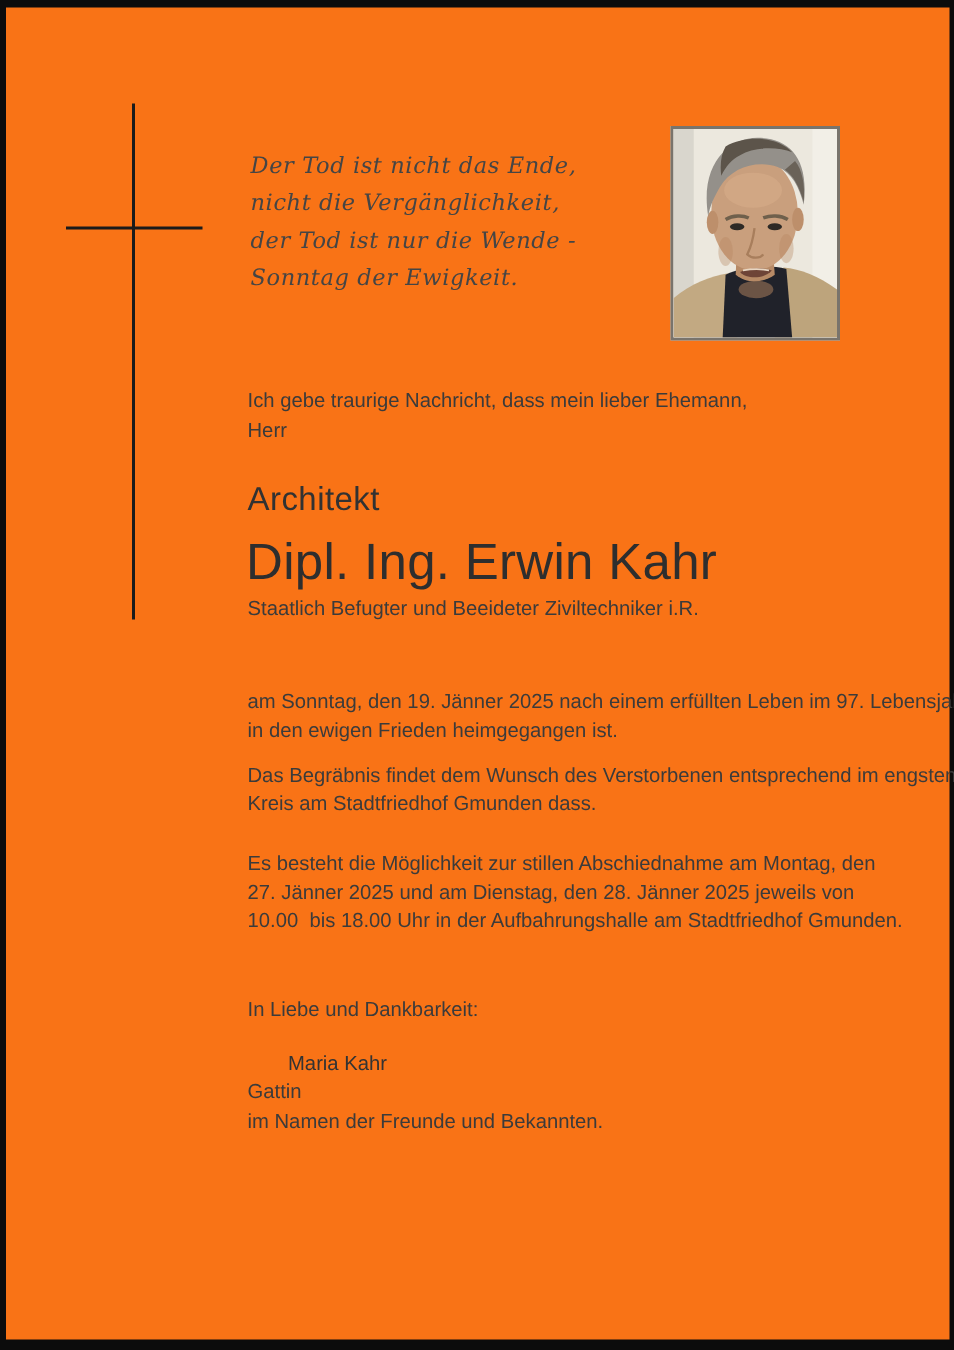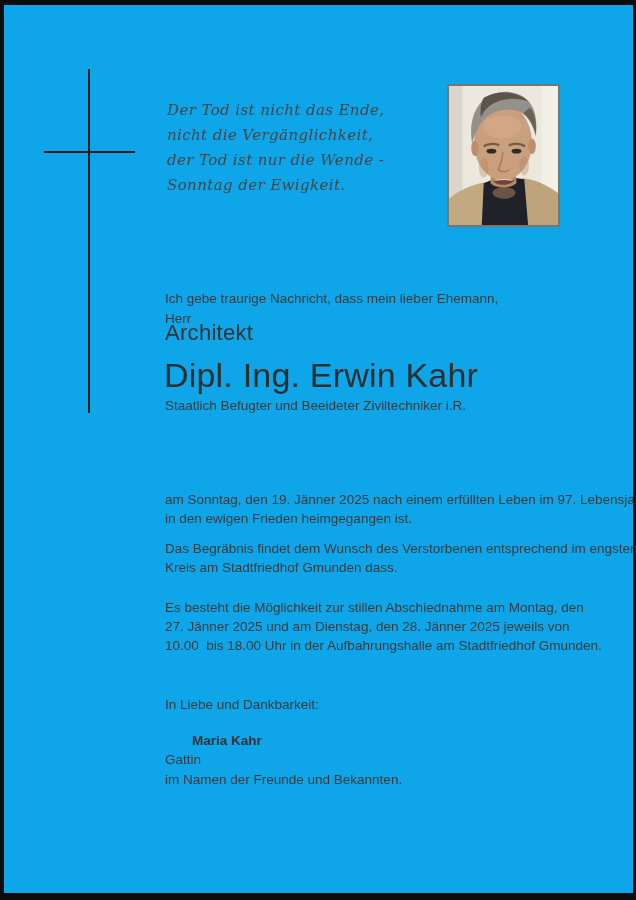--- a/index.html
+++ b/index.html
@@ -1,19 +1,19 @@
 <!DOCTYPE html>
 <html><head>
 <meta charset="utf-8">
 <style>
   html,body{margin:0;padding:0;background:#000;}
   .page{
     position:relative;
     width:636px;height:900px;
-    background:#0ea5e9;
+    background:#f97316;
     overflow:hidden;
     font-family:"Liberation Sans", sans-serif;
   }
   
   .frame-top   {position:absolute;left:0;top:0;width:636px;height:5px;background:#0c0c0c;}
   .frame-bottom{position:absolute;left:0;top:893px;width:636px;height:7px;background:#0c0c0c;}
   .frame-left  {position:absolute;left:0;top:0;width:4px;height:900px;background:#0c0c0c;}
   .frame-right {position:absolute;left:633px;top:0;width:3px;height:900px;background:#0c0c0c;}
 
   
@@ -38,42 +38,41 @@
     box-sizing:border-box;
     background:#ece8de;
   }
   .photo svg{display:block;width:100%;height:100%;}
 
   
   .txt{
     position:absolute;left:165px;
     font-size:13.5px;line-height:19px;
     color:#3b3b3b;
-    margin-top:32px;
   }
   .txt div{white-space:pre;}
   .intro{top:257px;line-height:20px;}
   .deceased-title{
     position:absolute;left:165px;top:320px;
     font-size:22px;color:#323232;letter-spacing:0.3px;
   }
   .deceased-name{
     position:absolute;left:164px;top:356px;
     font-size:34px;color:#2e2e2e;letter-spacing:0.2px;
   }
   .deceased-sub{
     position:absolute;left:165px;top:398px;
     font-size:13.5px;color:#3b3b3b;
   }
   .para-death  {top:458px;}
   .para-funeral{top:507px;}
   .para-viewing{top:566px;}
   .gratitude   {top:663px;}
   .mourner     {top:699px;}
-  .mourner .name{font-weight:bold;color:#333333;padding-left:27px;}
+  .mourner .name{font-weight:normal;color:#333333;padding-left:27px;}
   .on-behalf   {top:738px;}
 </style>
 </head>
 <body>
 
 <div class="page">
 
   <div class="frame-top"></div>
   <div class="frame-bottom"></div>
   <div class="frame-left"></div>

